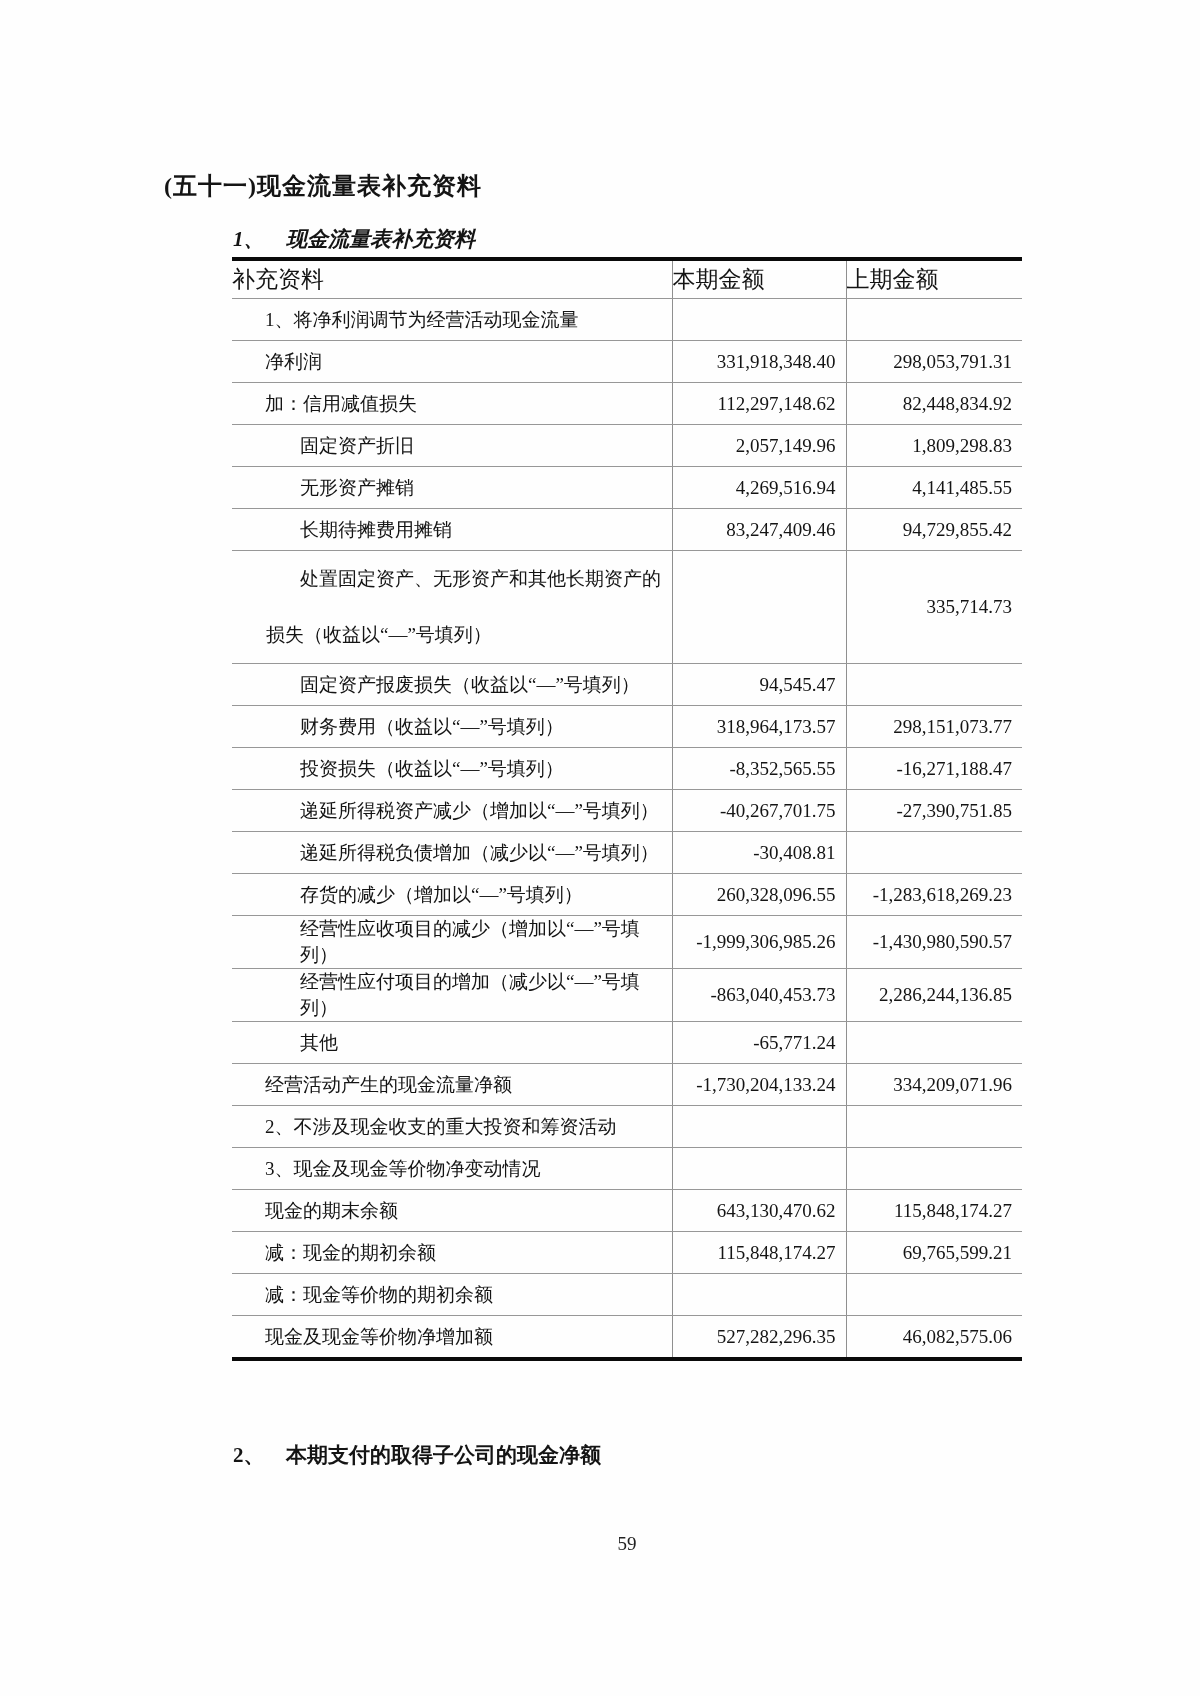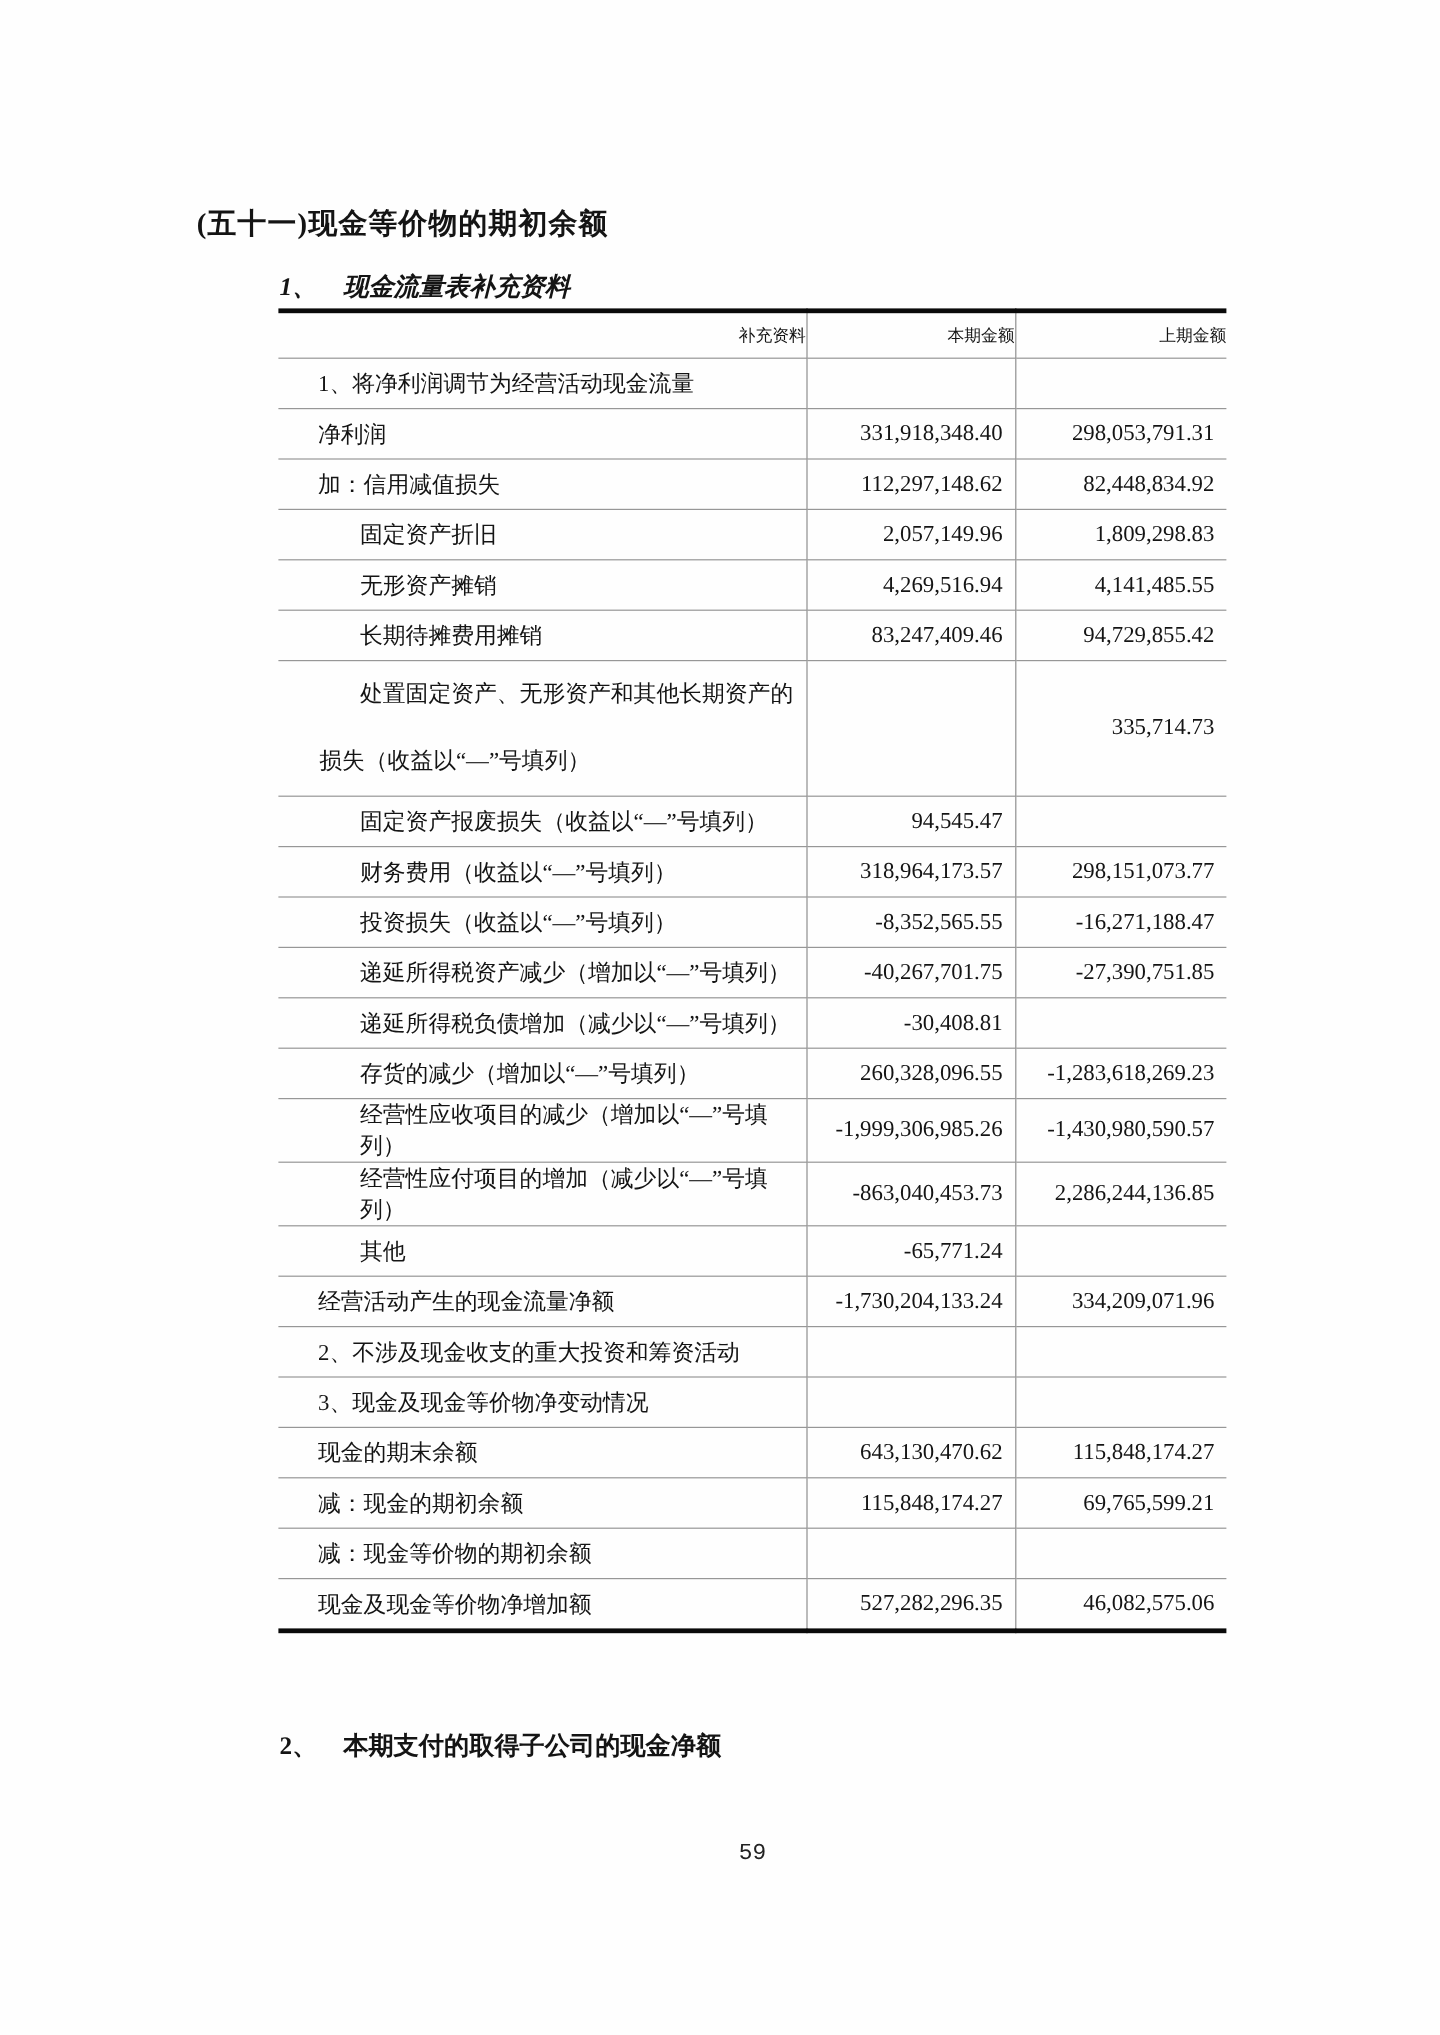--- a/index.html
+++ b/index.html
@@ -43,43 +43,43 @@
     padding:0;
     overflow:hidden;
   }
   .fin-table th:nth-child(1), .fin-table td:nth-child(1),
   .fin-table th:nth-child(2), .fin-table td:nth-child(2) {
     border-right:1px solid #8f8f8f;
   }
   .fin-table tbody tr:last-child td { border-bottom:none; }
 
   .fin-table th {
-    height:37px; font-weight:normal; text-align:right; font-size:14px;
+    height:37px; font-weight:normal; text-align:left; font-size:23px;
   }
   .fin-table td { height:41px; }
   .fin-table tr.tall td { height:79px; }
 
   td.label.indent0 { padding-left:33px; }
   td.label.indent1 { padding-left:68px; }
   td.label.wrap { padding-left:34px; text-indent:34px; line-height:56px; padding-right:4px; }
   td.num { text-align:right; padding-right:10px; }
 
   .page-number {
     position:absolute; left:232px; top:1533px; width:790px;
     text-align:center;
-    font-family:Liberation Mono, monospace;
+    font-family:Liberation Serif, serif;
     font-size:19px; color:#222;
   }
 </style>
 </head>
 <body>
 
 <div class="page">
 
-  <div class="doc-title">(五十一)现金等价物的期初余额</div>
+  <div class="doc-title">(五十一)现金流量表补充资料</div>
 
   <div class="sub-heading heading-1">
     <span class="num">1、</span><span>现金流量表补充资料</span>
   </div>
 
   <table class="fin-table">
     <colgroup>
         <col class="c1">
         <col class="c2">
         <col class="c3">

